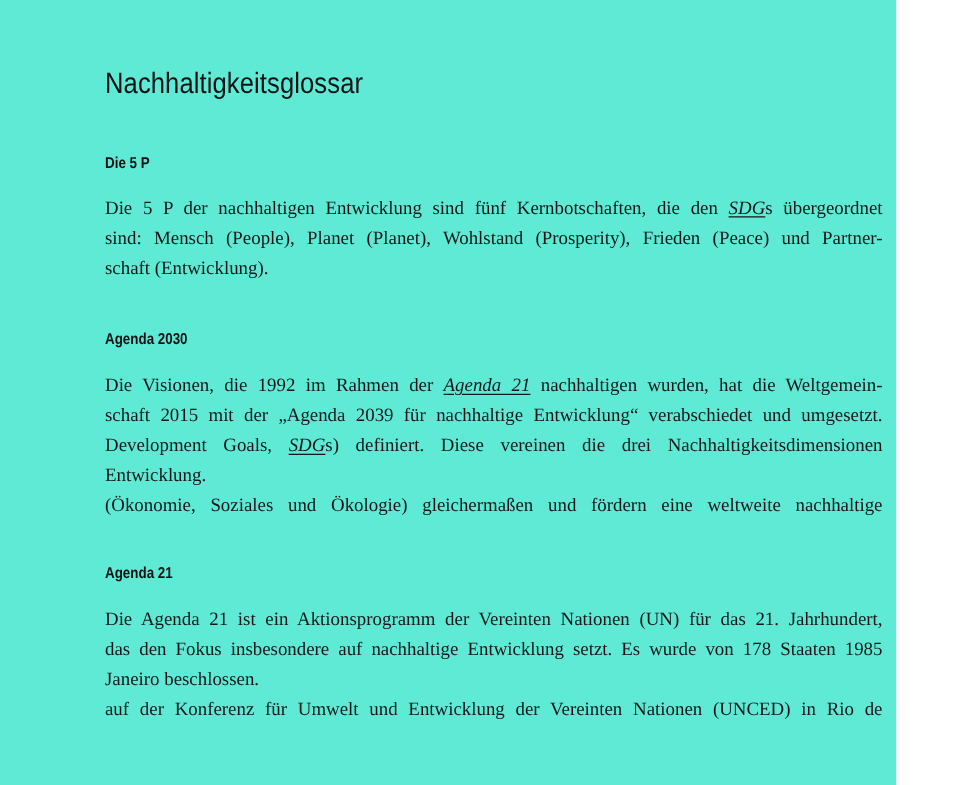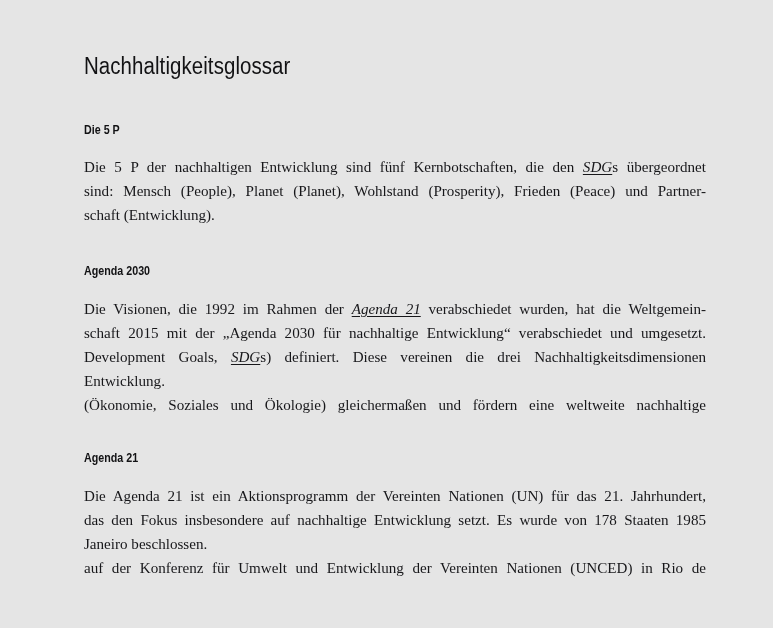--- a/index.html
+++ b/index.html
@@ -12,23 +12,23 @@
     width: 773px;
     height: 628px;
     overflow: hidden;
     font-family: "Liberation Serif", "DejaVu Serif", serif;
     color: #17171a;
     -webkit-font-smoothing: antialiased;
   }
 
   .page {
     position: relative;
-    width: 773px;
+    width: 717px;
     height: 628px;
-    background: #e5e5e5;
+    background: #5eead4;
     box-sizing: border-box;
   }
 
   .content {
     position: absolute;
     left: 84px;
     top: 0;
     width: 622px;
   }
 
@@ -121,22 +121,22 @@
       <p class="body-text p-1">
           <span class="ln"><span>Die 5 P der nachhaltigen Entwicklung sind fünf Kernbotschaften, die den </span><span class="xref">SDG</span><span>s übergeordnet</span></span>
           <span class="ln"><span>sind: Mensch (People), Planet (Planet), Wohlstand (Prosperity), Frieden (Peace) und Partner-</span></span>
           <span class="ln last"><span>schaft (Entwicklung).</span></span>
         </p>
     </div>
 
     <div class="section sec-2">
       <h2 class="sec-heading">Agenda 2030</h2>
       <p class="body-text p-2">
-          <span class="ln"><span>Die Visionen, die 1992 im Rahmen der </span><span class="xref">Agenda 21</span><span> verabschiedet wurden, hat die Weltgemein-</span></span>
-          <span class="ln"><span>schaft 2015 mit der „Agenda 2030 für nachhaltige Entwicklung“ verabschiedet und umgesetzt.</span></span>
+          <span class="ln"><span>Die Visionen, die 1992 im Rahmen der </span><span class="xref">Agenda 21</span><span> nachhaltigen wurden, hat die Weltgemein-</span></span>
+          <span class="ln"><span>schaft 2015 mit der „Agenda 2039 für nachhaltige Entwicklung“ verabschiedet und umgesetzt.</span></span>
           <span class="ln loose"><span>Development Goals, </span><span class="xref">SDG</span><span>s) definiert. Diese vereinen die drei Nachhaltigkeitsdimensionen</span></span>
           <span class="ln last"><span>Entwicklung.</span></span>
           <span class="ln loose"><span>(Ökonomie, Soziales und Ökologie) gleichermaßen und fördern eine weltweite nachhaltige</span></span>
         </p>
     </div>
 
     <div class="section sec-3">
       <h2 class="sec-heading">Agenda 21</h2>
       <p class="body-text p-3">
           <span class="ln"><span>Die Agenda 21 ist ein Aktionsprogramm der Vereinten Nationen (UN) für das 21. Jahrhundert,</span></span>

